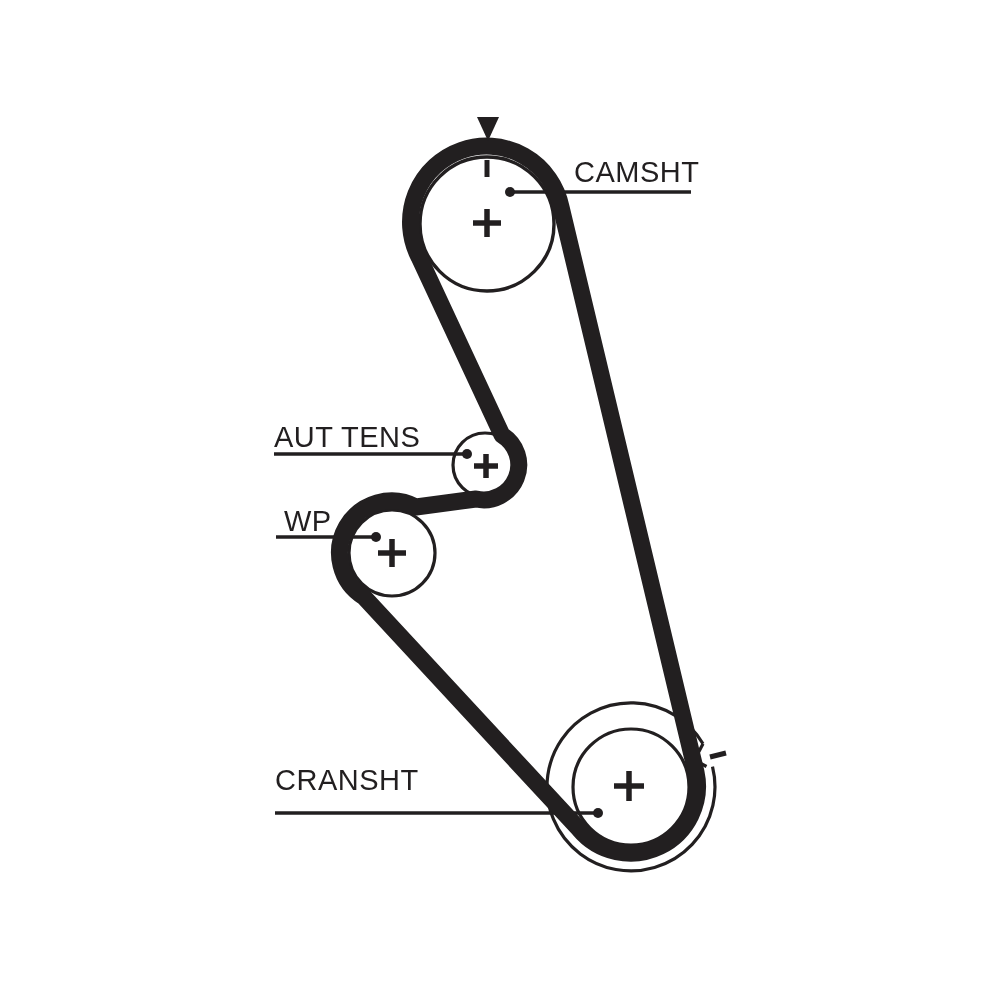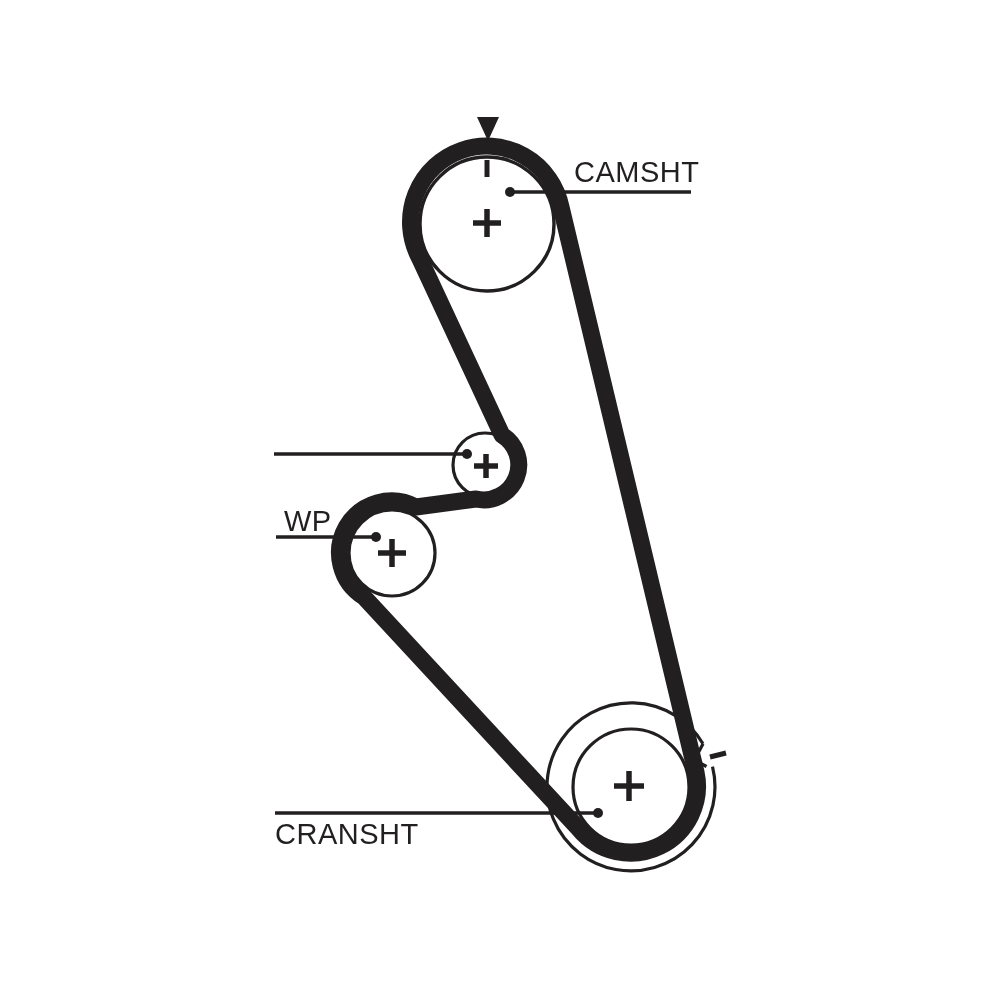--- a/index.html
+++ b/index.html
@@ -25,21 +25,21 @@
     font-size: 29px;
     line-height: 1;
     letter-spacing: 0.5px;
     color: #221f20;
     white-space: nowrap;
     user-select: none;
   }
   .lbl-camsht  { left: 574px; top: 158px; }
   .lbl-auttens { left: 274px; top: 423px; }
   .lbl-wp      { left: 284px; top: 507px; }
-  .lbl-cransht { left: 275px; top: 820px; }
+  .lbl-cransht { left: 275px; top: 766px; }
 </style>
 </head>
 <body>
 
 <div class="stage">
 
   <svg width="1000" height="1000" viewBox="0 0 1000 1000">
 
     <circle cx="487" cy="224" r="67" fill="none" stroke="#221f20" stroke-width="3.4"></circle>
     <circle cx="485" cy="465" r="32" fill="none" stroke="#221f20" stroke-width="3.2"></circle>
@@ -89,18 +89,19 @@
       <line x1="378" y1="553" x2="406" y2="553"></line>
       <line x1="392" y1="539" x2="392" y2="567"></line>
 
       <line x1="614" y1="786" x2="644" y2="786"></line>
       <line x1="629" y1="771" x2="629" y2="801"></line>
     </g>
   </svg>
 
   <div class="part-label lbl-camsht">CAMSHT</div>
 
+  <div class="part-label lbl-auttens">AUT TENS</div>
 
   <div class="part-label lbl-wp">WP</div>
 
   <div class="part-label lbl-cransht">CRANSHT</div>
 
 </div>
 
 </body></html>

